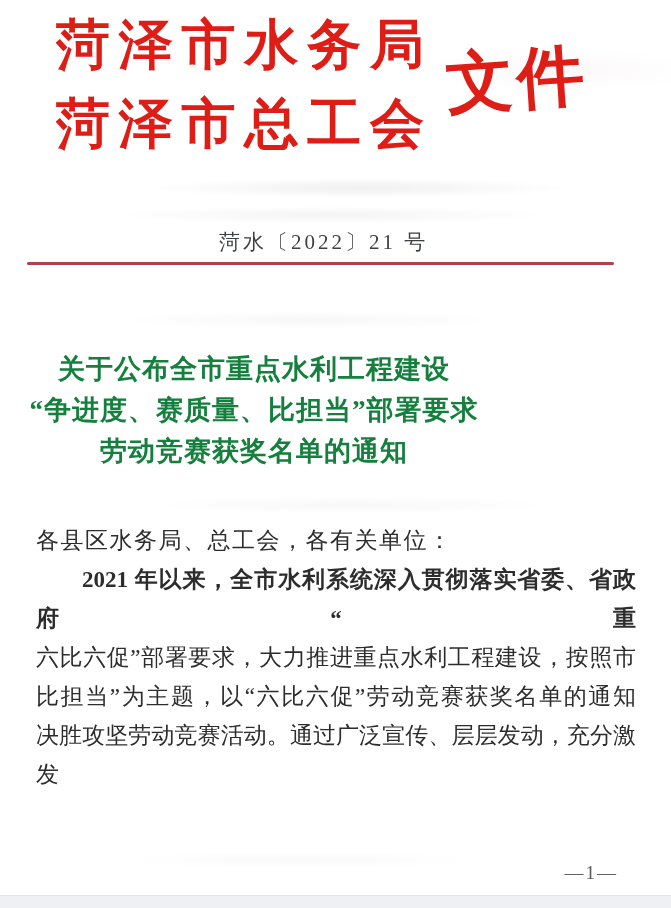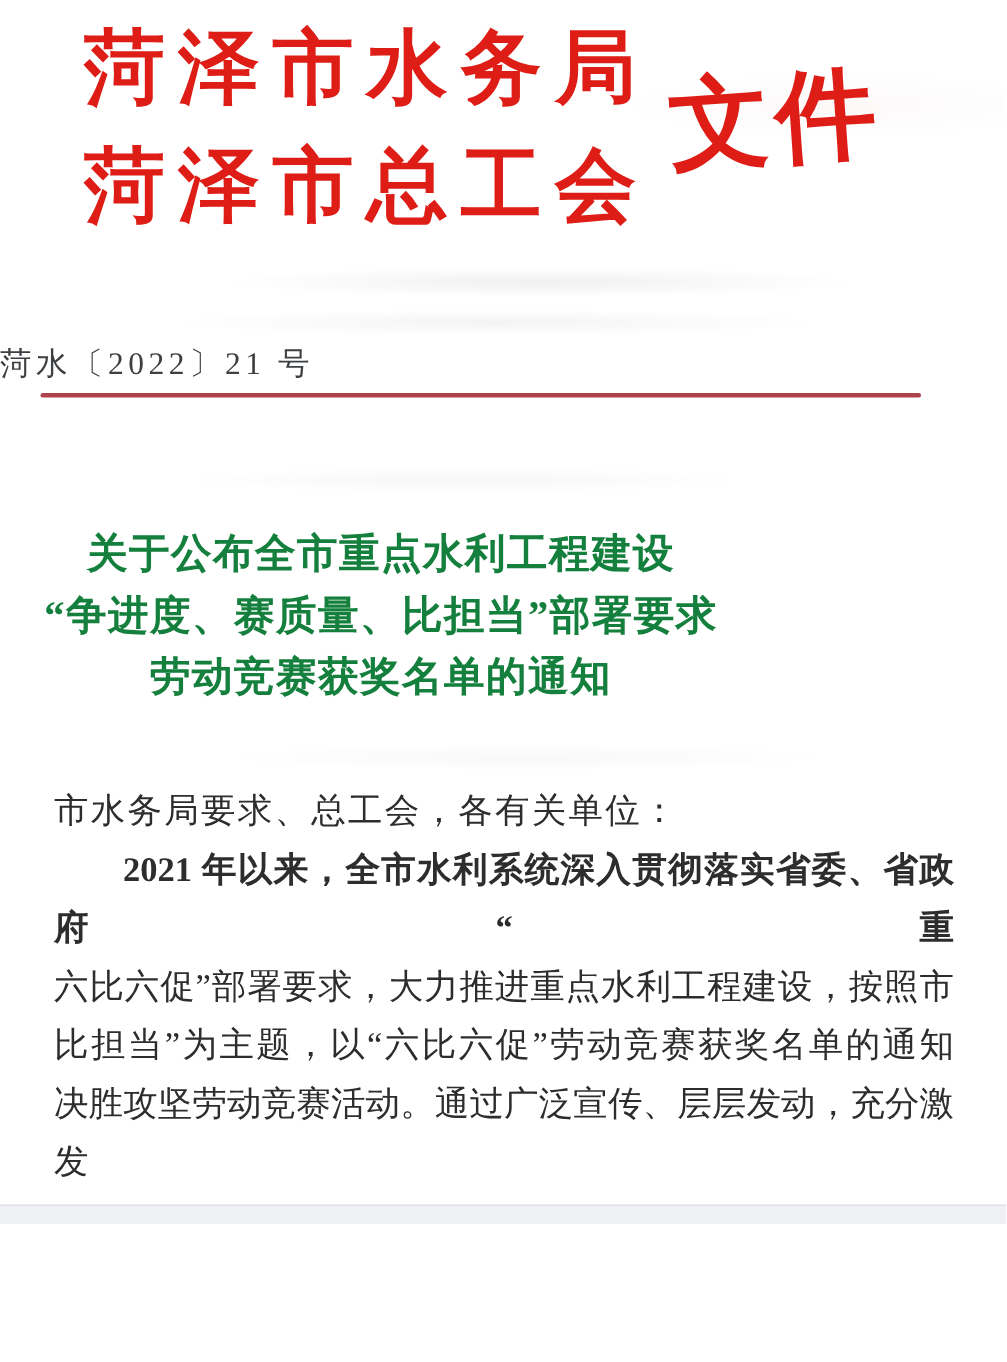--- a/index.html
+++ b/index.html
@@ -4,21 +4,21 @@
 <style>
   html, body {
     margin: 0;
     padding: 0;
     background: #ffffff;
     font-family: "Liberation Serif", "DejaVu Serif", serif;
   }
   .page {
     position: relative;
     width: 671px;
-    height: 816px;
+    height: 908px;
     background: #ffffff;
     overflow: hidden;
   }
   
   .page::before {
     content: "";
     position: absolute;
     inset: 0;
     pointer-events: none;
     background:
@@ -57,20 +57,21 @@
     transform: rotate(-4deg);
     white-space: nowrap;
   }
 
   
   .doc-number {
     position: absolute;
     top: 228px;
     left: 0;
     width: 647px;
+    text-align: center;
     font-size: 21px;
     color: #3d4043;
     letter-spacing: 3px;
   }
   .red-rule {
     position: absolute;
     left: 27px;
     top: 262px;
     width: 587px;
     height: 3px;
@@ -154,21 +155,21 @@
 
   <div class="red-rule"></div>
 
   <div class="title">
     <div>关于公布全市重点水利工程建设</div>
     <div>“争进度、赛质量、比担当”部署要求</div>
     <div>劳动竞赛获奖名单的通知</div>
   </div>
 
   <div class="body-block">
-    <div class="salutation">市水务局要求、总工会，各有关单位：</div>
+    <div class="salutation">各县区水务局、总工会，各有关单位：</div>
     <div class="body-line first">2021 年以来，全市水利系统深入贯彻落实省委、省政府“重</div>
     <div class="body-line">六比六促”部署要求，大力推进重点水利工程建设，按照市</div>
     <div class="body-line">比担当”为主题，以“六比六促”劳动竞赛获奖名单的通知</div>
     <div class="body-line">决胜攻坚劳动竞赛活动。通过广泛宣传、层层发动，充分激发</div>
 
   </div>
 
   <div class="page-number">—1—</div>
 
   <div class="bottom-strip"></div>

